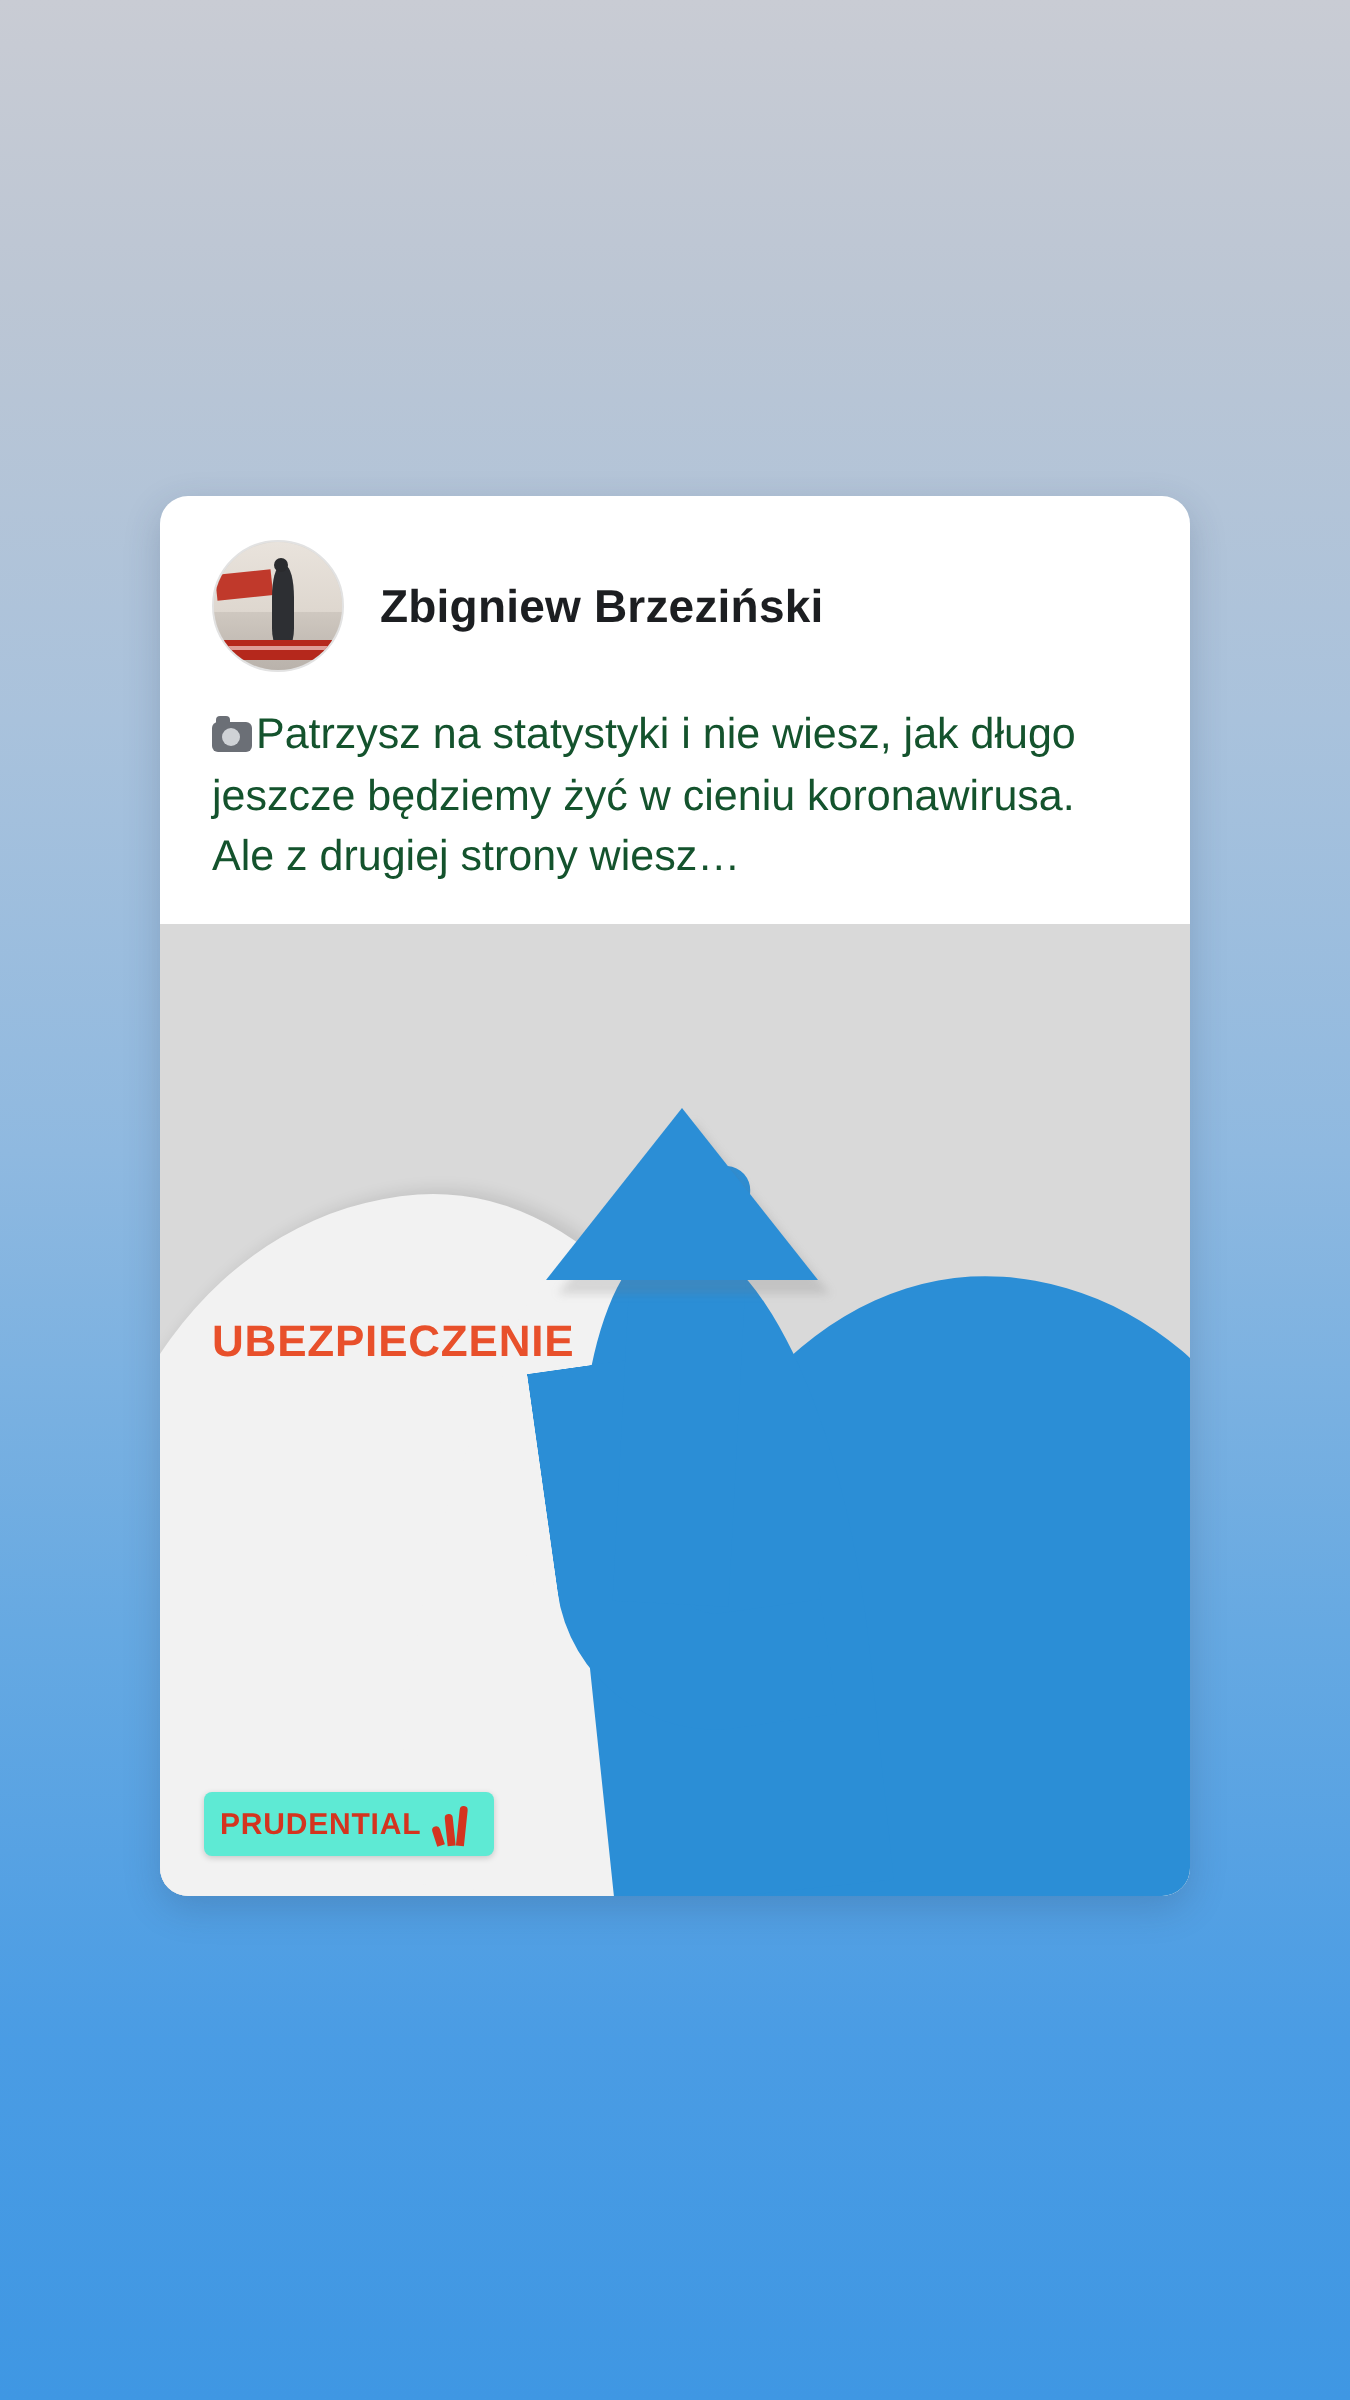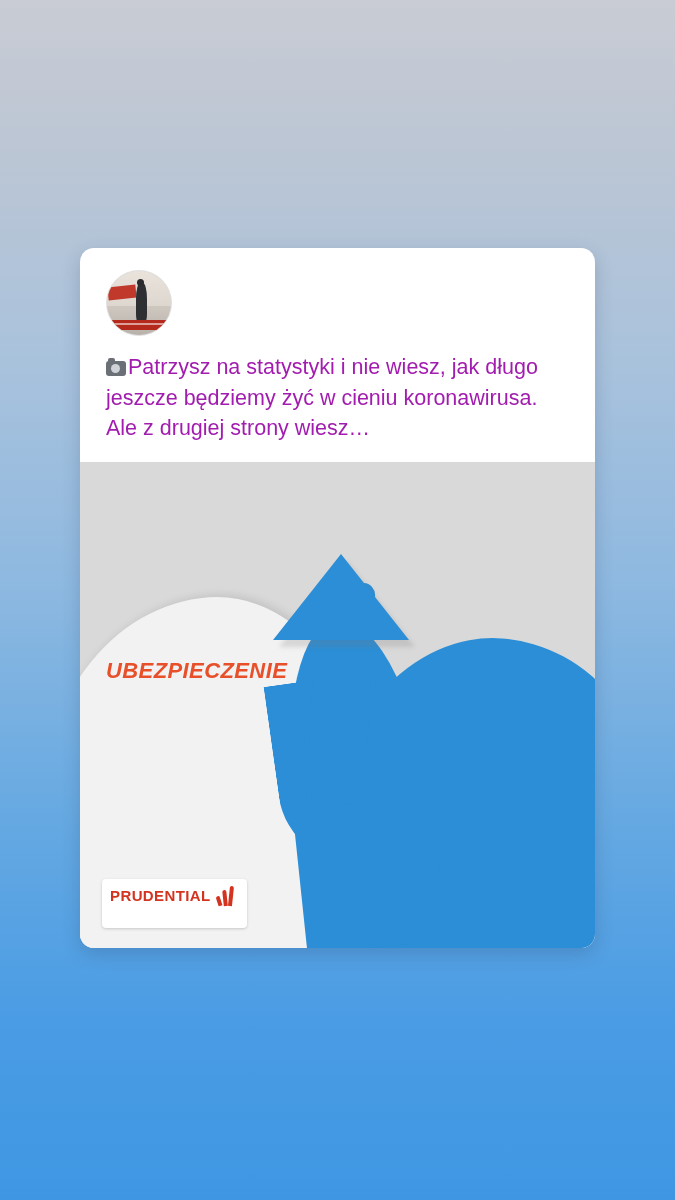--- a/index.html
+++ b/index.html
@@ -92,21 +92,21 @@
     font-weight: bold;
     color: #1c1e21;
     letter-spacing: 0.1px;
   }
 
   
   .post-text {
     padding: 12px 26px 18px 26px;
     font-size: 21.5px;
     line-height: 1.42;
-    color: #a21caf;
+    color: #14532d;
   }
   .cam-glyph {
     display: inline-block;
     width: 20px;
     height: 15px;
     background: #6b6f76;
     border-radius: 3px;
     position: relative;
     margin-right: 2px;
     vertical-align: -2px;
@@ -252,31 +252,31 @@
     filter: blur(2px);
   }
 
   .label-left, .label-right {
     position: absolute;
     color: #e8502b;
     font-size: 22px;
     font-weight: bold;
     letter-spacing: 0.4px;
   }
-  .label-left { left: 26px; top: 196px; font-style: italic; }
+  .label-left { left: 26px; top: 196px; }
   .label-right { right: 14px; top: 196px; }
 
   
   .brand {
     position: absolute;
     left: 22px;
     bottom: 20px;
-    background: #ffffff;
+    background: #5eead4;
     border-radius: 4px;
-    padding: 5px 10px 22px 8px;
+    padding: 5px 10px 5px 8px;
     display: flex;
     align-items: center;
     gap: 6px;
     box-shadow: 0 1px 3px rgba(0,0,0,0.18);
   }
   .brand-text {
     color: #d4341f;
     font-size: 15px;
     font-weight: bold;
     letter-spacing: 0.4px;
@@ -303,20 +303,21 @@
 
   <div class="post-header">
     <div class="avatar">
       <div class="av-sky"></div>
       <div class="av-ground"></div>
       <div class="av-banner-red"></div>
       <div class="av-person"></div>
       <div class="av-person-head"></div>
       <div class="av-banner-bottom"></div>
     </div>
+    <div class="author">Zbigniew Brzeziński</div>
   </div>
 
   <div class="post-text">
     <span class="cam-glyph"></span><span>Patrzysz na statystyki i nie wiesz, jak długo jeszcze będziemy żyć w cieniu koronawirusa. Ale z drugiej strony wiesz…</span>
   </div>
 
   <div class="post-image">
 
 
     <div class="shadow-band"></div>

